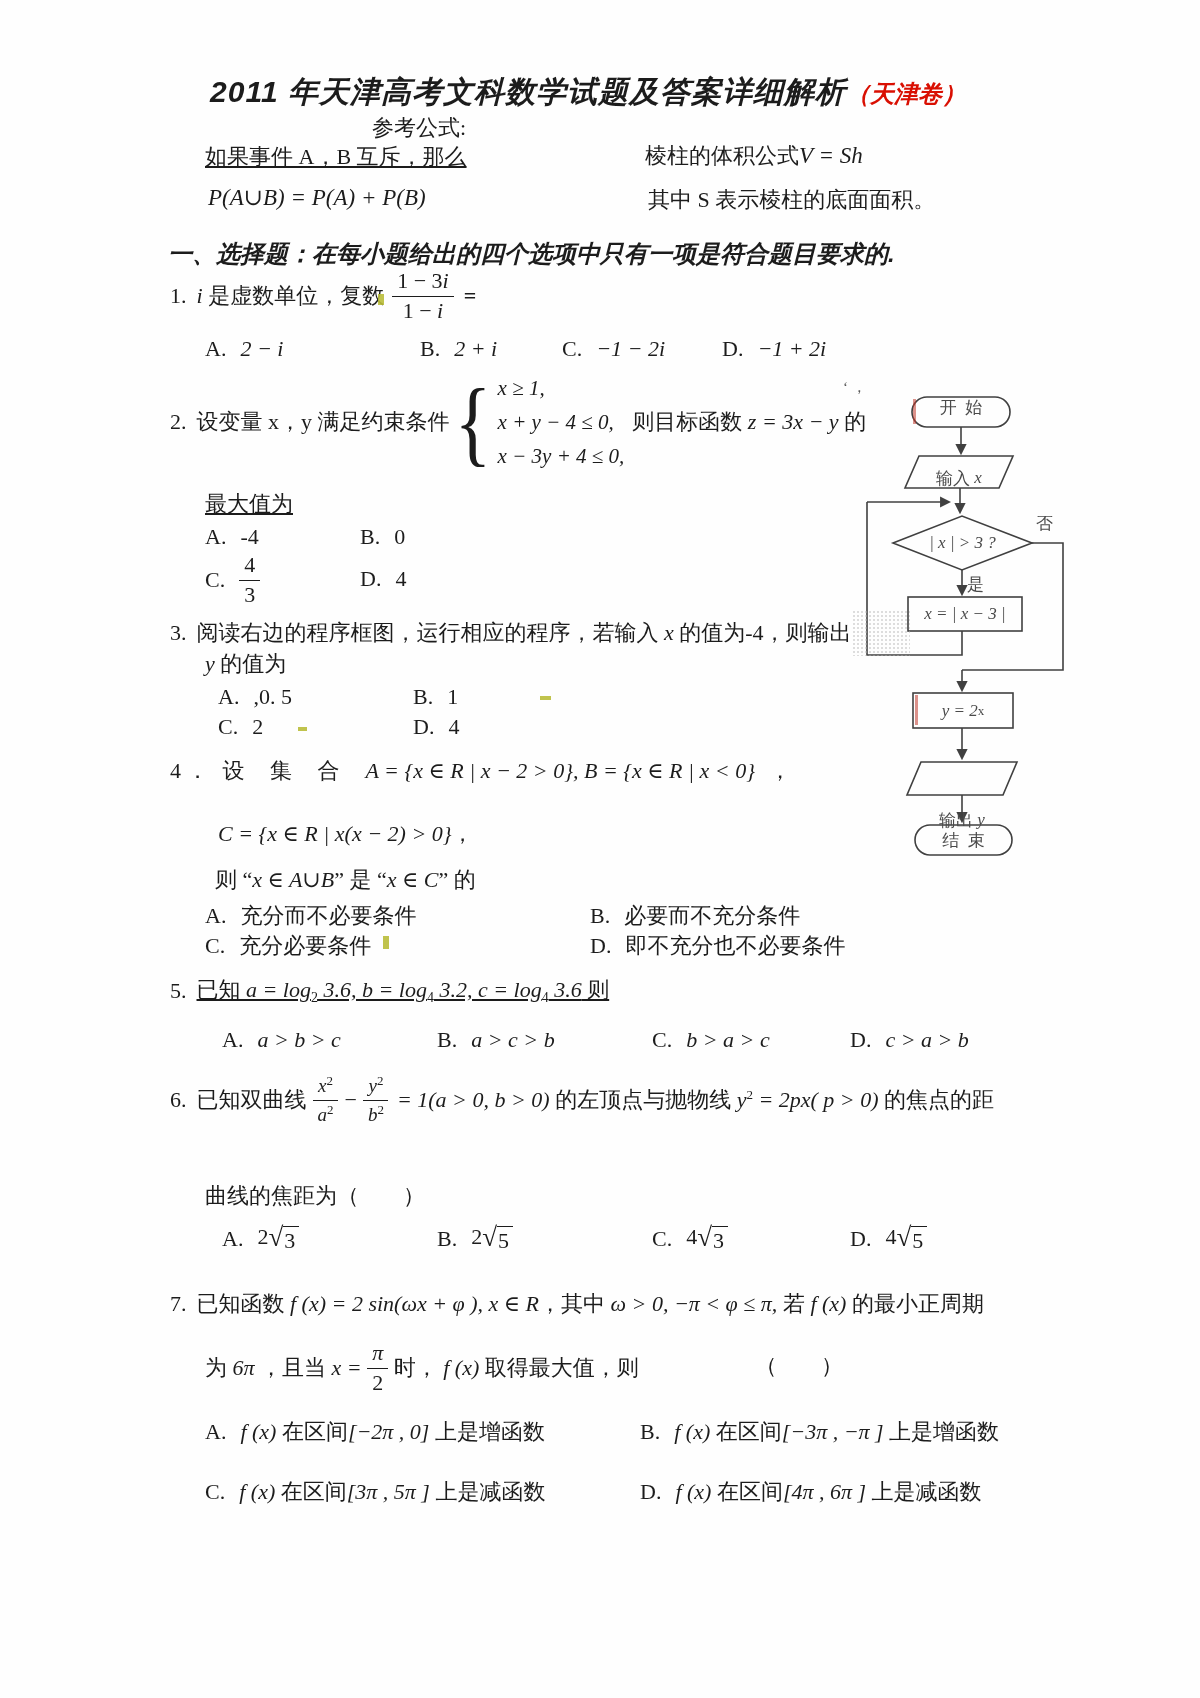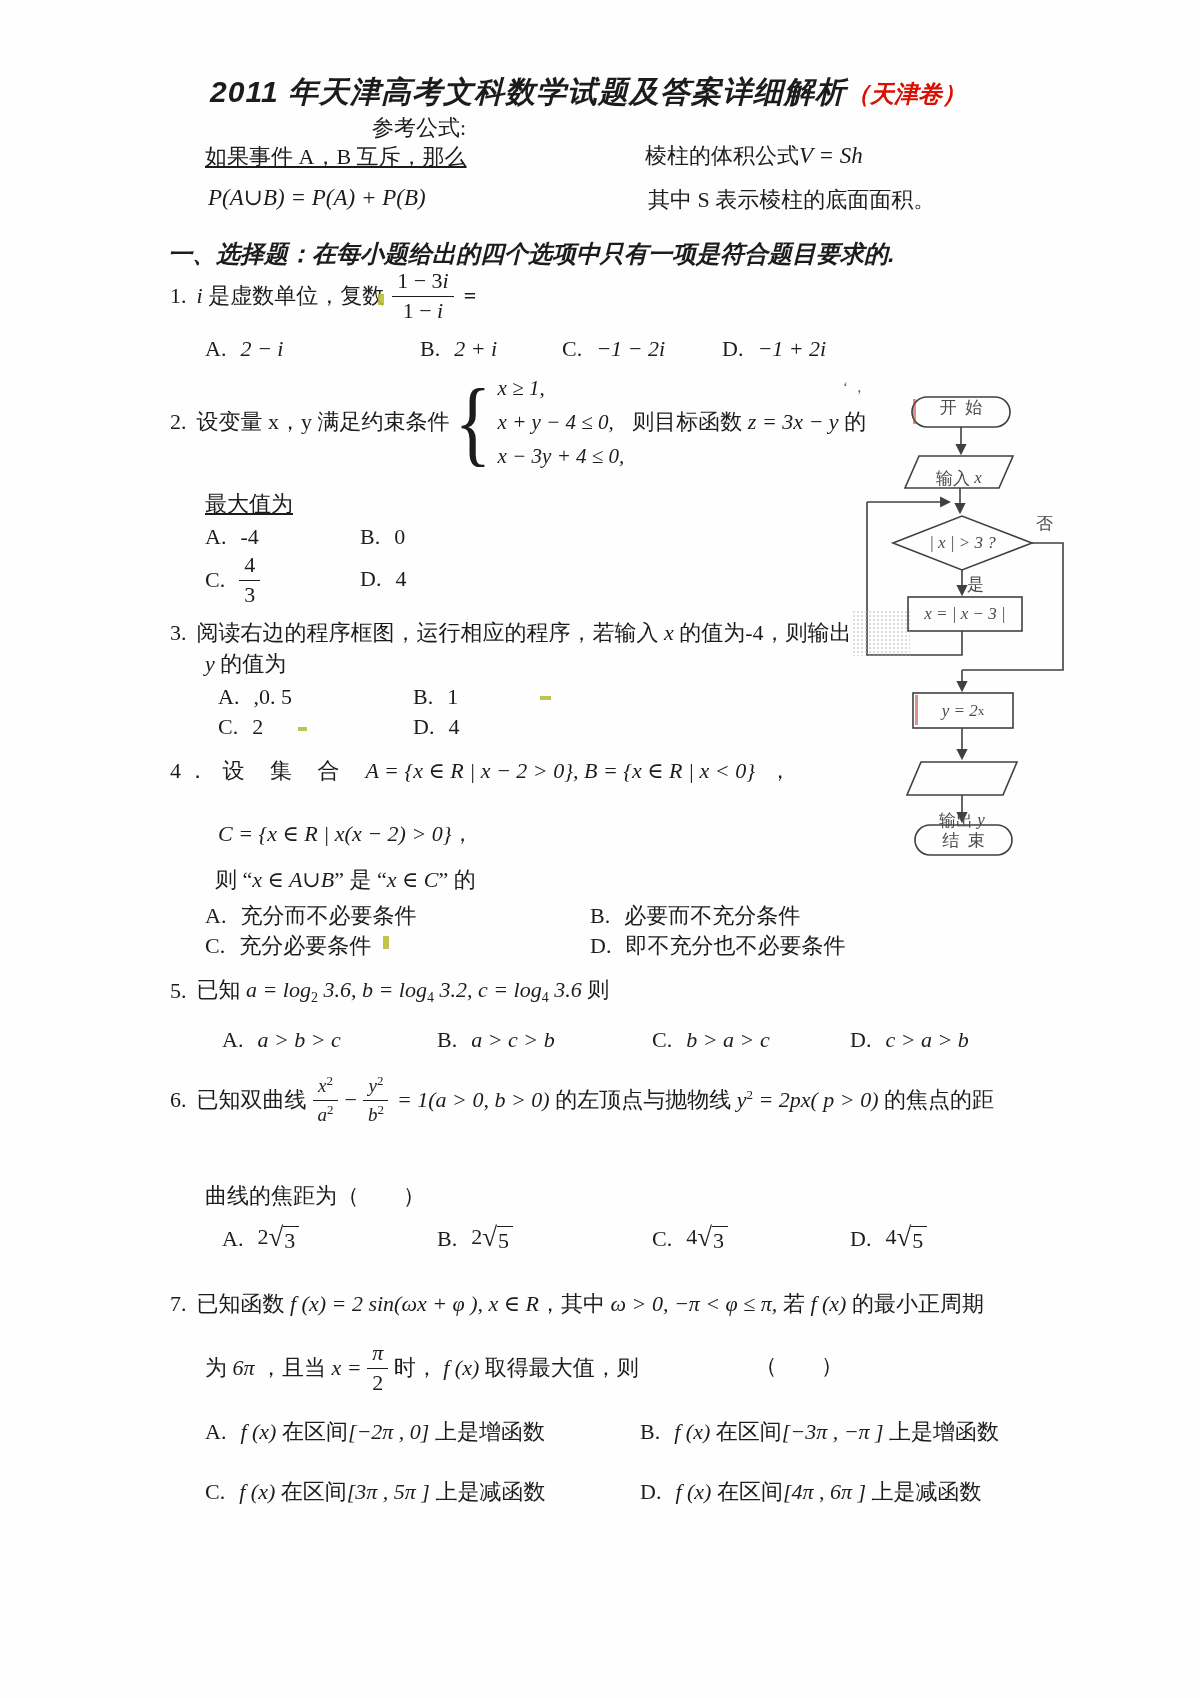--- a/index.html
+++ b/index.html
@@ -120,21 +120,21 @@
     <span>，</span>
   </div>
   <div class="abs zh" style="left:215px; top:866px;"><span>则 “</span><i>x ∈ A∪B</i><span>” 是 “</span><i>x ∈ C</i><span>” 的</span></div>
   <div class="opt" style="left:205px; top:901px;"><span class="lab">A.</span><span>充分而不必要条件</span></div>
   <div class="opt" style="left:590px; top:901px;"><span class="lab">B.</span><span>必要而不充分条件</span></div>
   <div class="opt" style="left:205px; top:931px;"><span class="lab">C.</span><span>充分必要条件</span></div>
   <div class="opt" style="left:590px; top:931px;"><span class="lab">D.</span><span>即不充分也不必要条件</span></div>
 
   <div class="row zh" style="left:170px; top:976px;">
     <span>5.</span>
-    <span style="margin-left:10px;"><span>已知 </span><i>a = log</i><sub>2</sub><i> 3.6, b = log</i><sub>4</sub><i> 3.2, c = log</i><sub>4</sub><i> 3.6</i><span> 则</span></span>
+    <span style="margin-left:10px;text-decoration:underline;"><span>已知 </span><i>a = log</i><sub>2</sub><i> 3.6, b = log</i><sub>4</sub><i> 3.2, c = log</i><sub>4</sub><i> 3.6</i><span> 则</span></span>
   </div>
   <div class="opt m" style="left:222px; top:1027px;"><span class="lab">A.</span><span>a &gt; b &gt; c</span></div>
   <div class="opt m" style="left:437px; top:1027px;"><span class="lab">B.</span><span>a &gt; c &gt; b</span></div>
   <div class="opt m" style="left:652px; top:1027px;"><span class="lab">C.</span><span>b &gt; a &gt; c</span></div>
   <div class="opt m" style="left:850px; top:1027px;"><span class="lab">D.</span><span>c &gt; a &gt; b</span></div>
 
   <div class="row zh" style="left:170px; top:1070px; height:60px;">
     <span>6.</span>
     <span style="margin-left:10px;">已知双曲线</span>
     <span class="frac fs19" style="margin-left:6px;">

